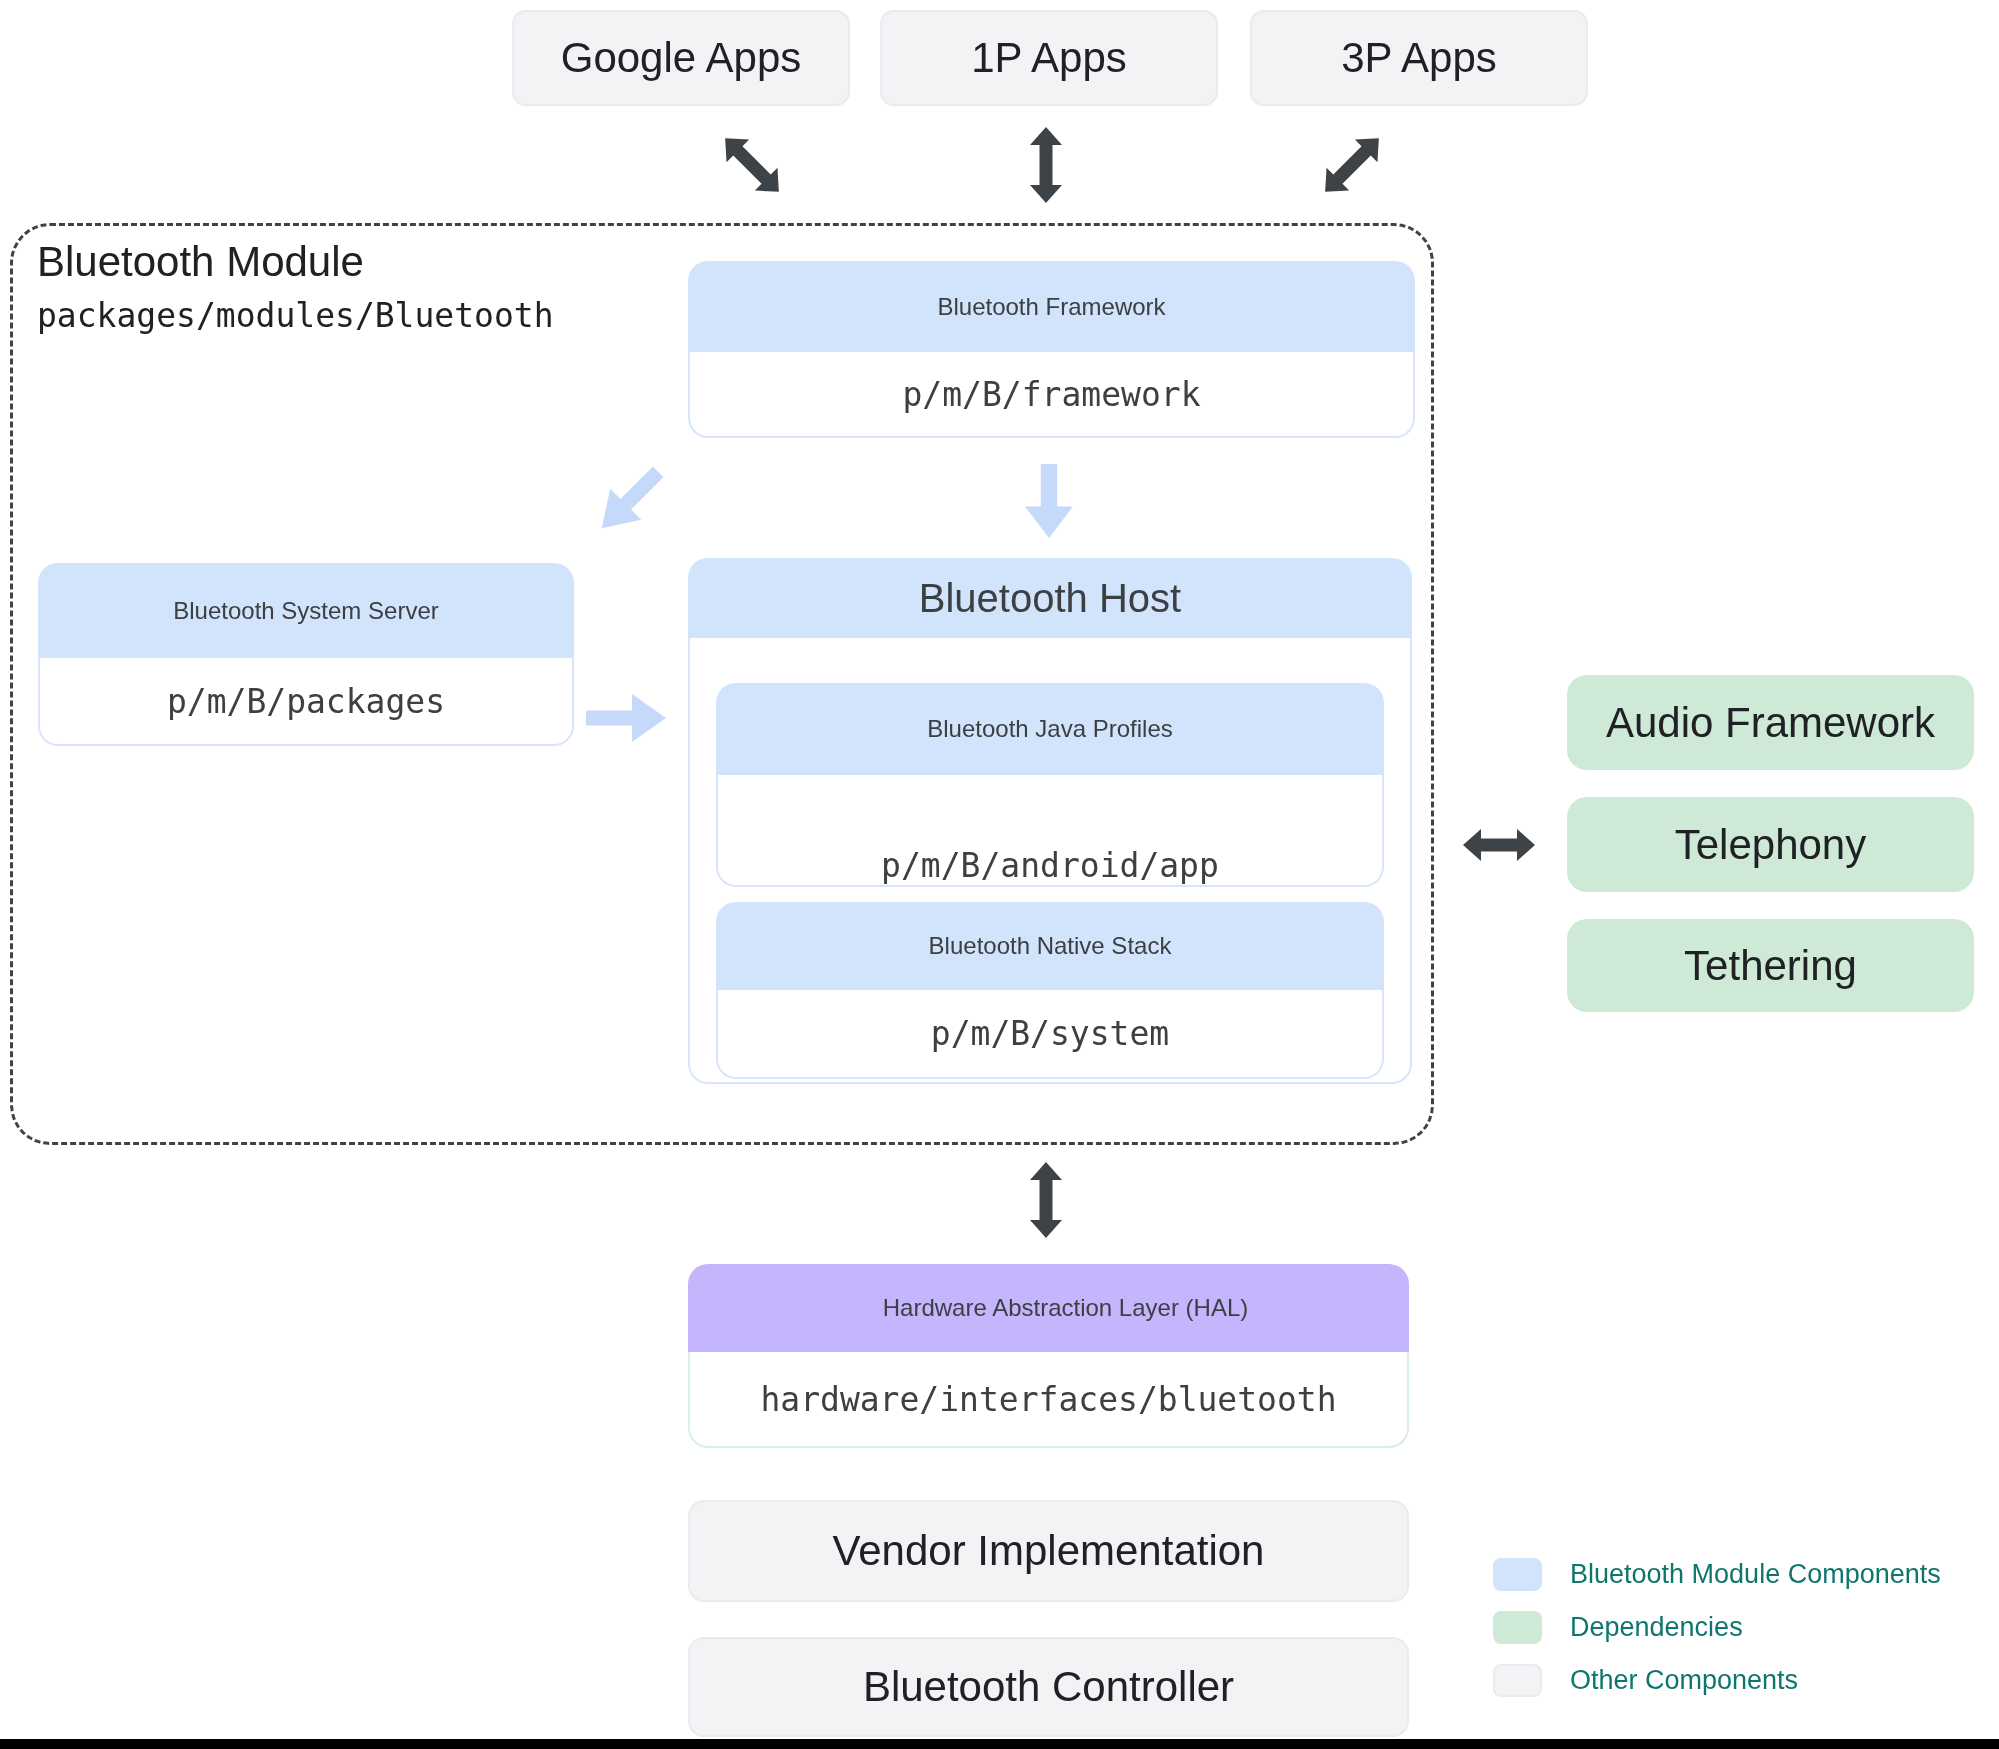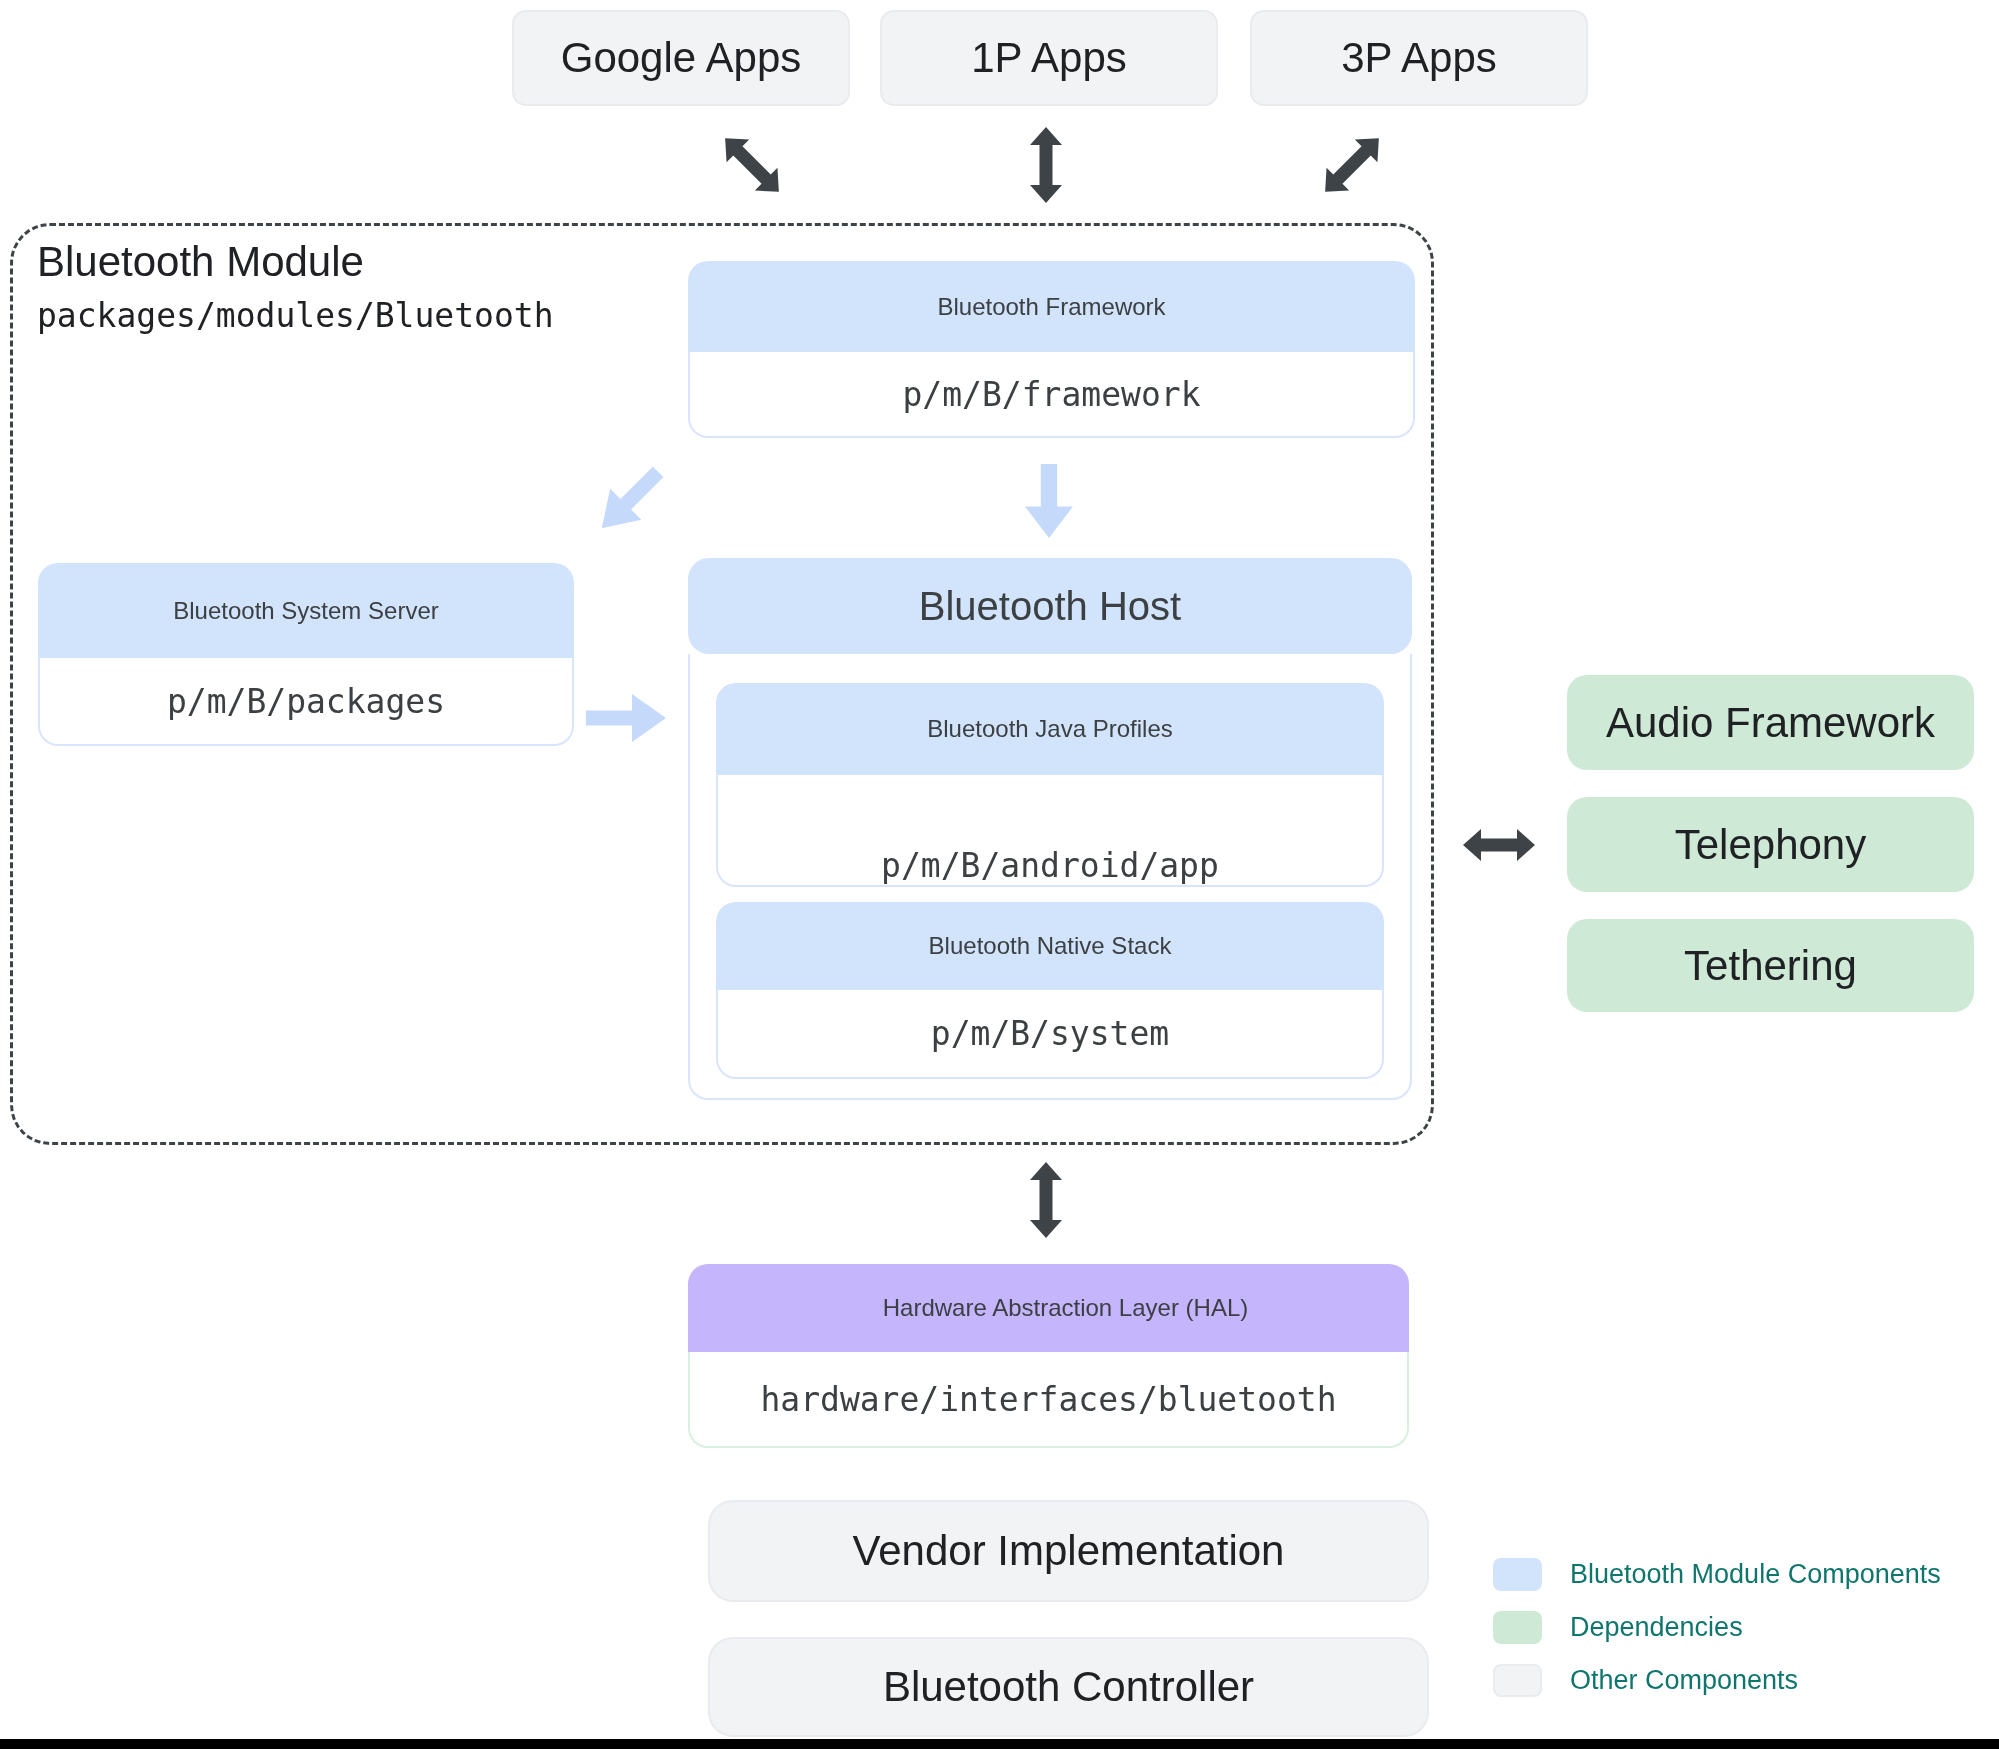--- a/index.html
+++ b/index.html
@@ -12,21 +12,21 @@
   }
   .abs{position:absolute;}
   
   .plainbox{
     display:flex;align-items:center;justify-content:center;
     border-radius:14px;
     font-size:42px;color:#202124;
     box-sizing:border-box;
   }
   .gray{background:#f1f3f4;border:2px solid #e9ebee;}
-  .gray-lg{border-radius:25px;margin-left:20px;}
+  .gray-lg{border-radius:16px;}
   .green{background:#ceead6;border:none;border-radius:20px;}
   
   .cbox{box-sizing:border-box;}
   .cbox .hd{
     display:flex;align-items:center;justify-content:center;
     border-radius:20px 20px 0 0;
     font-size:24px;color:#3c4043;
     box-sizing:border-box;
   }
   .cbox .bd{
@@ -129,21 +129,21 @@
   <div class="abs cbox blue" style="left:38px;top:563px;width:536px;">
     <div class="hd" style="height:95px;">
       <span>Bluetooth System Server</span>
     </div>
     <div class="bd" style="height:88px;">
       <span>p/m/B/packages</span>
     </div>
   </div>
 
   <div class="abs host-shell" style="left:688px;top:558px;width:724px;">
-    <div class="hd" style="height:96px;border-radius:21px;">
+    <div class="hd" style="height:80px;">
       <span>Bluetooth Host</span>
     </div>
     <div class="shell-bd" style="height:446px;"></div>
   </div>
 
   <div class="abs cbox blue" style="left:716px;top:683px;width:668px;">
     <div class="hd" style="height:92px;">
       <span>Bluetooth Java Profiles</span>
     </div>
     <div class="bd" style="height:112px;align-items:flex-end;">

